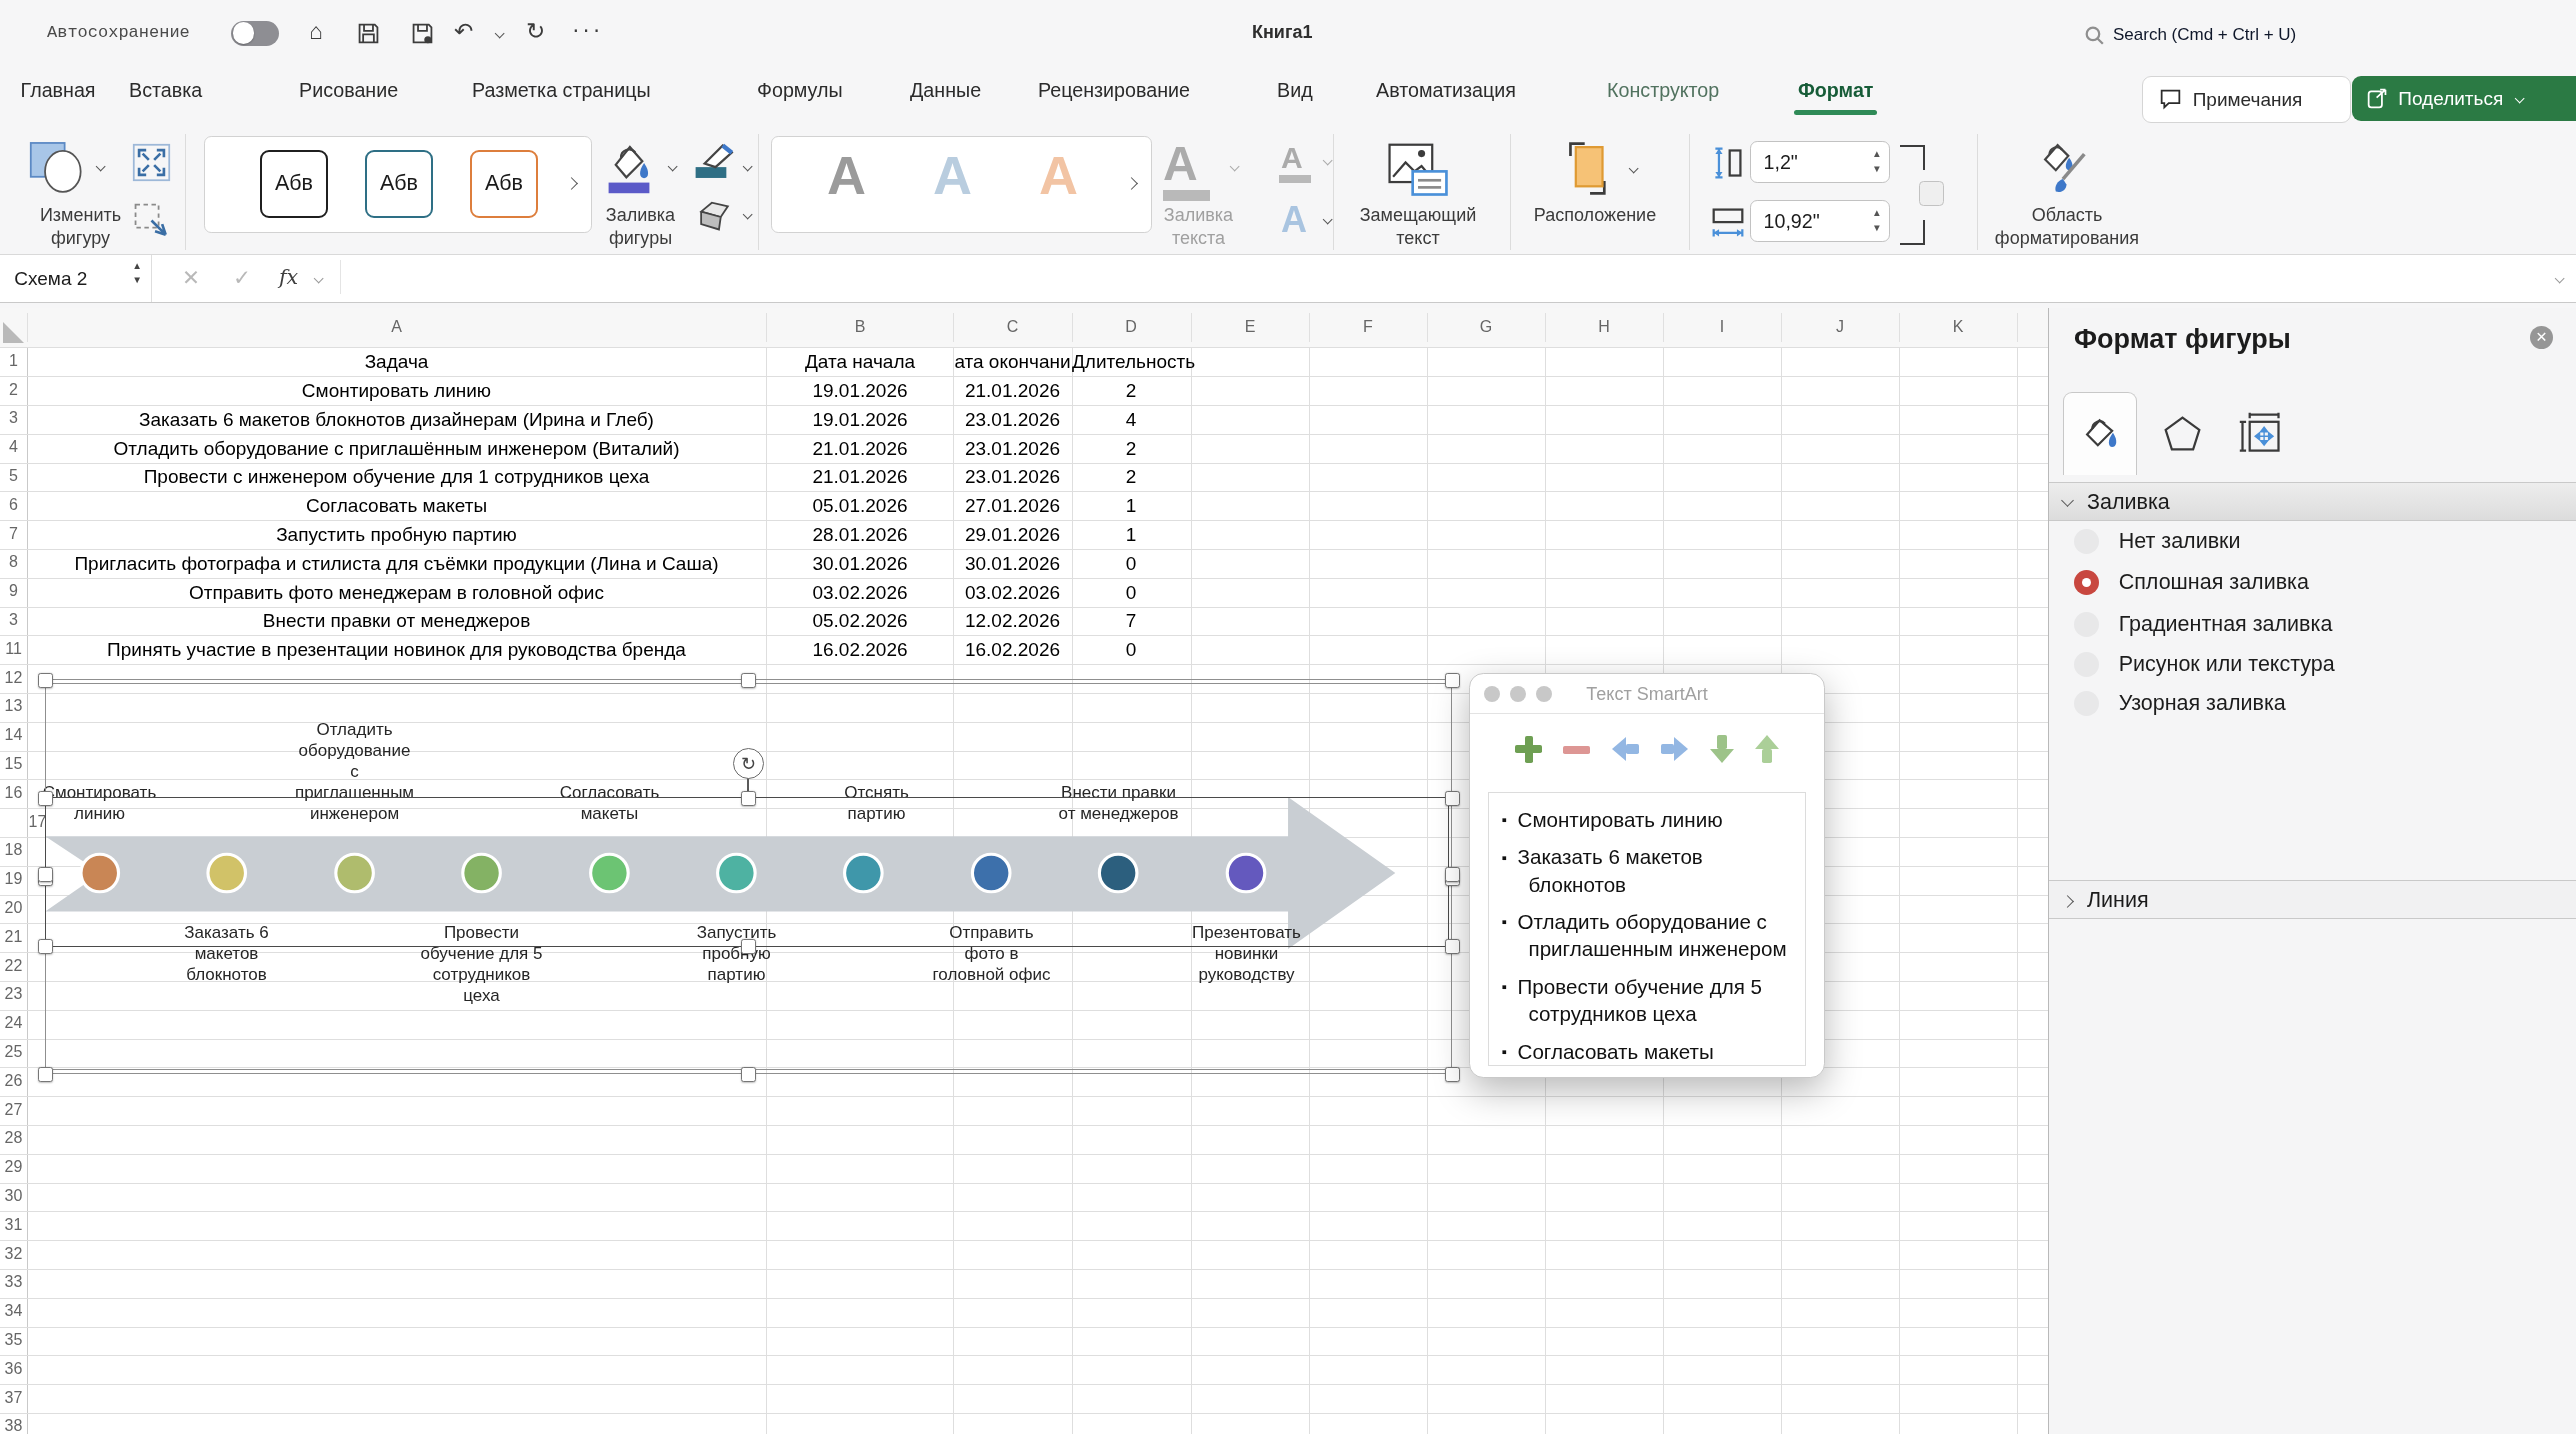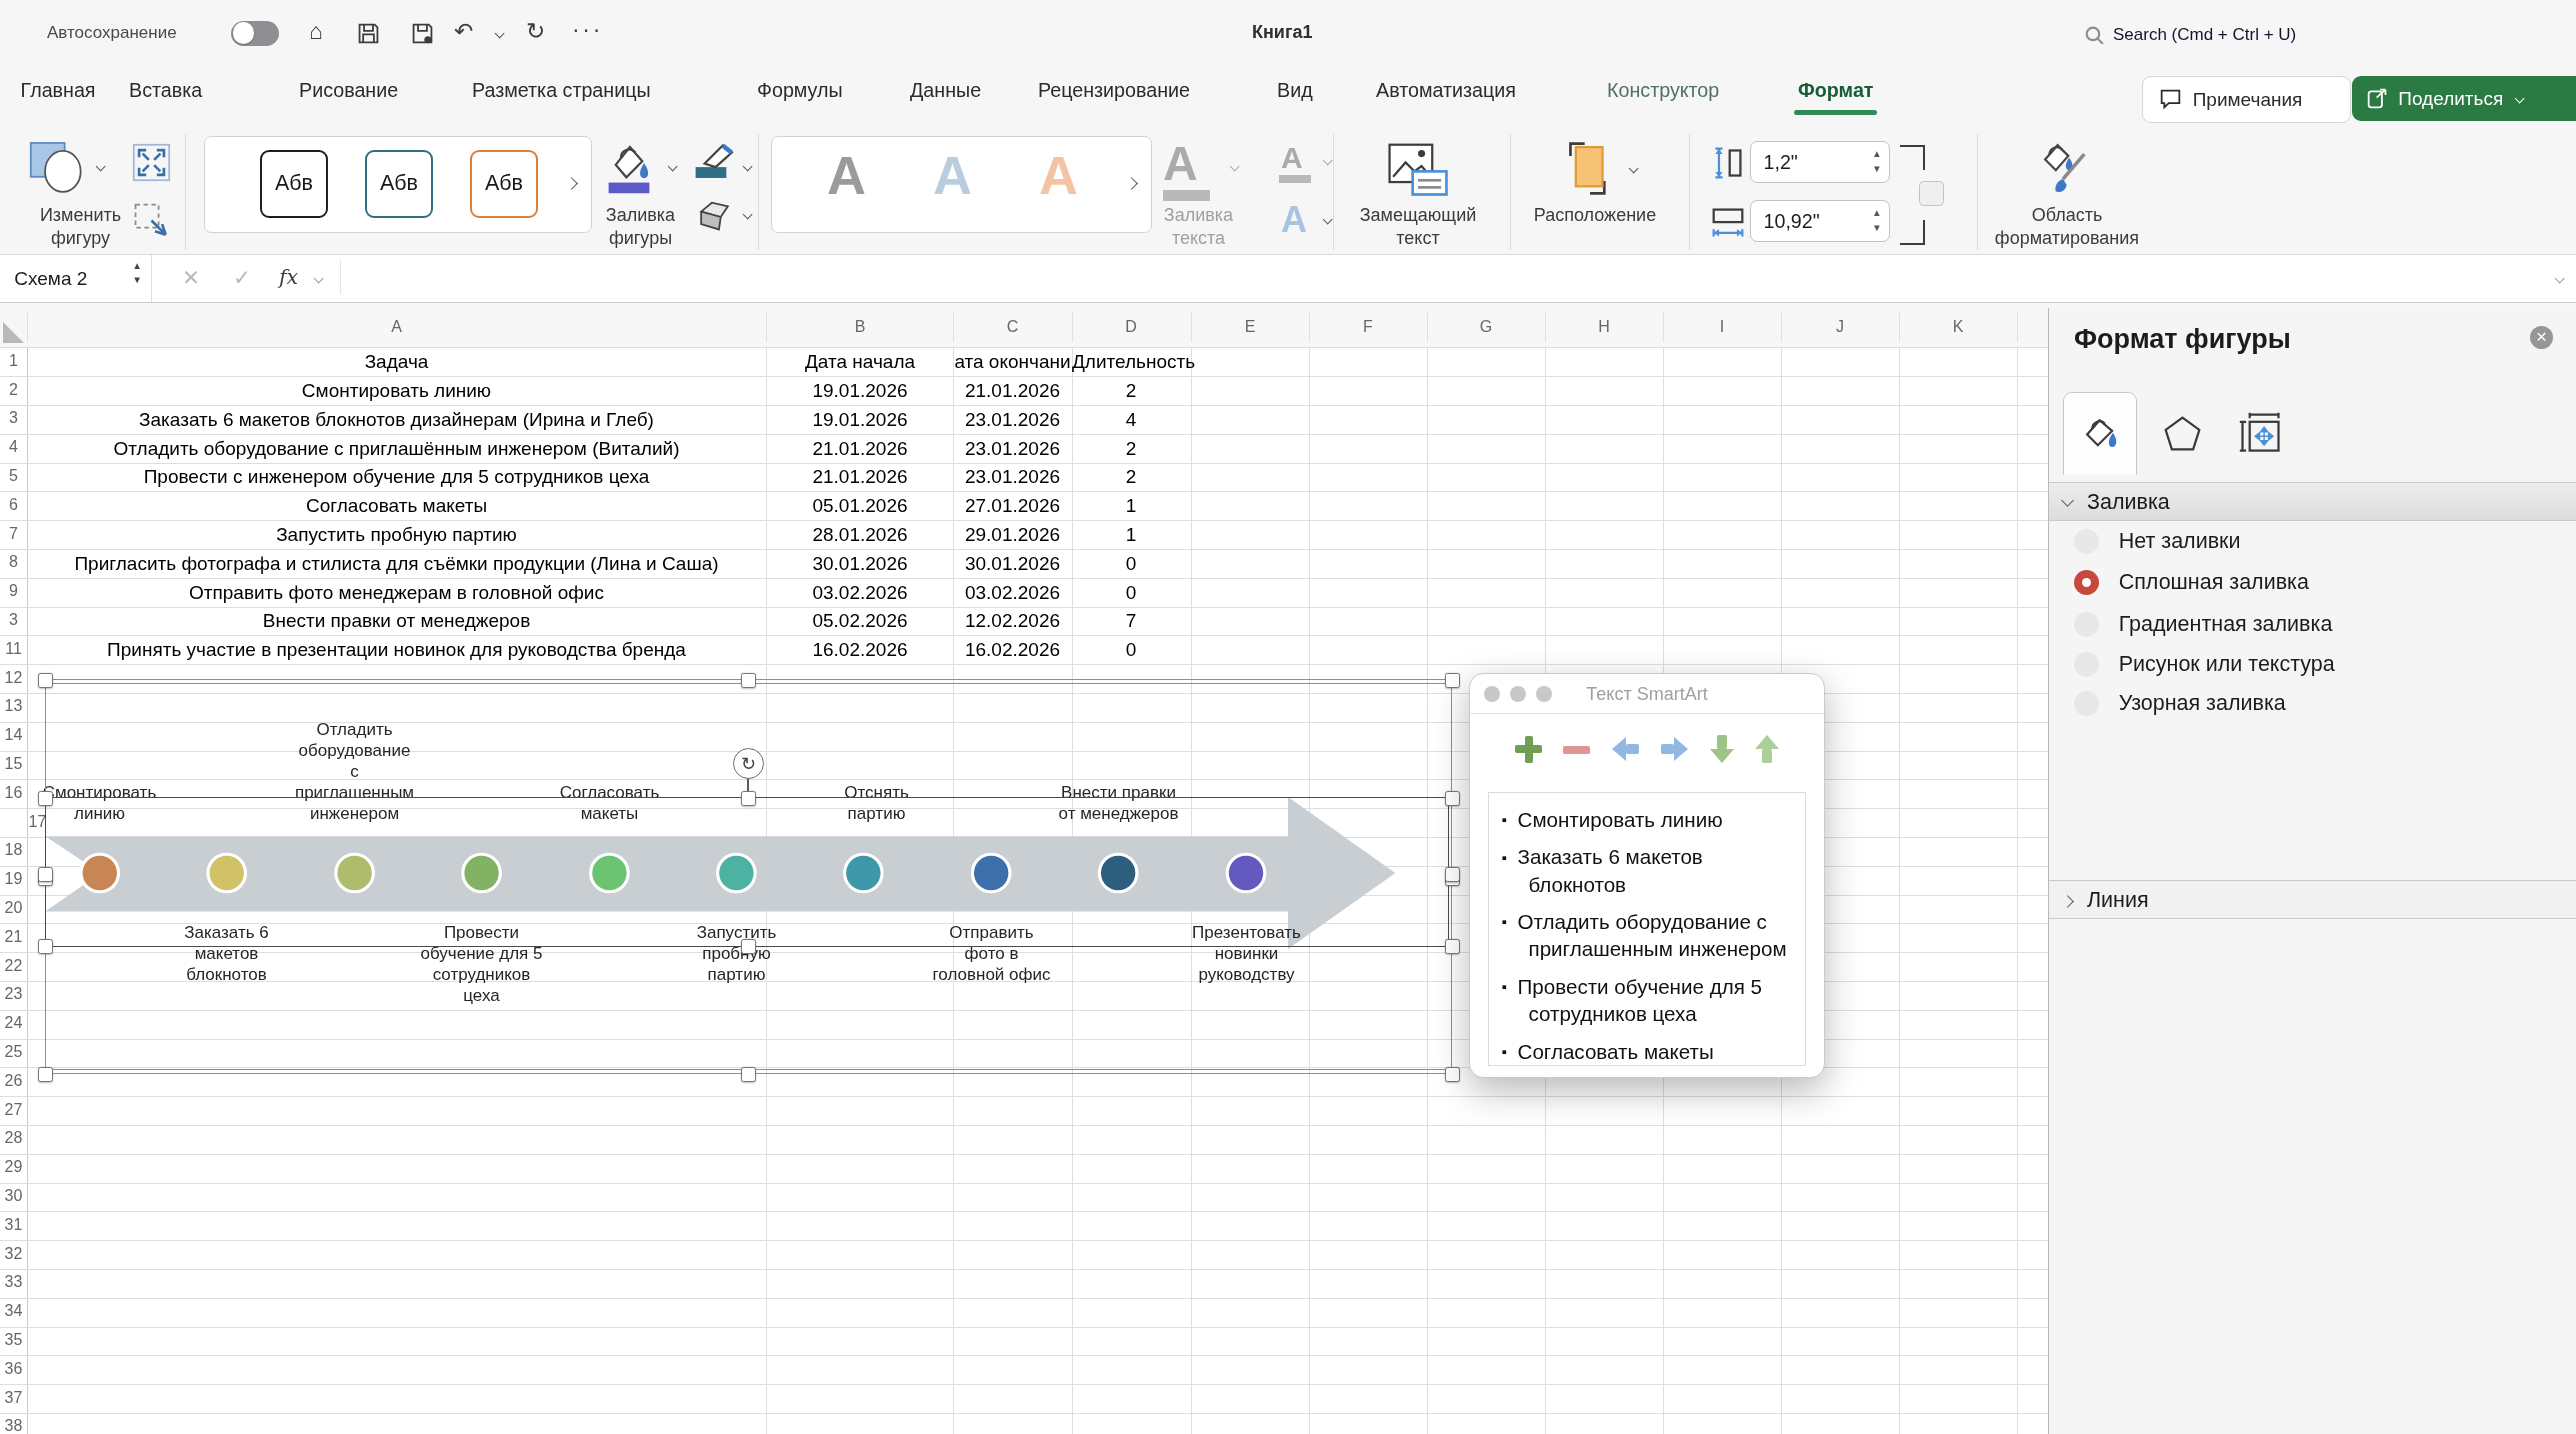--- a/index.html
+++ b/index.html
@@ -1,21 +1,21 @@
 <!DOCTYPE html>
 <html style="font-size:14.3px"><head>
 <meta charset="utf-8">
 <style>
   html,body{margin:0;padding:0;}
   body{width:2576px;height:1435px;position:relative;overflow:hidden;background:#fff;
        font-family:"Liberation Sans",sans-serif;color:#222;}
   .abs{position:absolute;}
   
   #chrome{position:absolute;left:0;top:0;width:2576px;height:308px;background:#f6f6f7;border-bottom:0.9px solid #d4d4d4;}
-  .tb-text{font-size:17px;color:#4a4a4a;}
+  .tb-text{font-size:17px;color:#4a4a4a;font-family:Liberation Mono, monospace;}
   #wb-title{font-size:18px;color:#2e2e2e;font-weight:600;}
   #search-bar{font-size:17px;color:#0f172a;}
   .toggle{width:48px;height:25px;border-radius:12.5px;background:#8e8e93;position:absolute;}
   .toggle .knob{position:absolute;left:1.8px;top:1.8px;width:21.5px;height:21.5px;border-radius:50%;background:#fff;box-shadow:0 0.9px 1.8px rgba(0,0,0,.3);}
   .tb-icon{font-size:23px;color:#3c3c3c;}
   .tab{position:absolute;top:79px;font-size:19.7px;color:#2b2b2b;}
   .tab.ctx{color:#51725f;}
   .tab.active{color:#175c38;font-weight:700;}
   .tab.active::after{content:"";position:absolute;left:-3.6px;right:-3.6px;bottom:-12.5px;height:4.5px;border-radius:2.7px;background:#2f8a57;}
   .chev{display:inline-block;width:8px;height:8px;border-right:1.8px solid #555;border-bottom:1.8px solid #555;transform:rotate(45deg);vertical-align:middle;}
@@ -430,21 +430,21 @@
       <div class="cell" style="left: 953px; width: 119px; top: 69px;">21.01.2026</div>
       <div class="cell" style="left: 1072px; width: 118px; top: 69px;">2</div>
       <div class="cell" style="left: 27px; width: 739px; top: 98px;">Заказать 6 макетов блокнотов дизайнерам (Ирина и Глеб)</div>
       <div class="cell" style="left: 766px; width: 188px; top: 98px;">19.01.2026</div>
       <div class="cell" style="left: 953px; width: 119px; top: 98px;">23.01.2026</div>
       <div class="cell" style="left: 1072px; width: 118px; top: 98px;">4</div>
       <div class="cell" style="left: 27px; width: 739px; top: 127px;">Отладить оборудование с приглашённым инженером (Виталий)</div>
       <div class="cell" style="left: 766px; width: 188px; top: 127px;">21.01.2026</div>
       <div class="cell" style="left: 953px; width: 119px; top: 127px;">23.01.2026</div>
       <div class="cell" style="left: 1072px; width: 118px; top: 127px;">2</div>
-      <div class="cell" style="left: 27px; width: 739px; top: 155px;">Провести с инженером обучение для 5 сотрудников цеха</div>
+      <div class="cell" style="left: 27px; width: 739px; top: 155px;">Провести с инженером обучение для 1 сотрудников цеха</div>
       <div class="cell" style="left: 766px; width: 188px; top: 155px;">21.01.2026</div>
       <div class="cell" style="left: 953px; width: 119px; top: 155px;">23.01.2026</div>
       <div class="cell" style="left: 1072px; width: 118px; top: 155px;">2</div>
       <div class="cell" style="left: 27px; width: 739px; top: 184px;">Согласовать макеты</div>
       <div class="cell" style="left: 766px; width: 188px; top: 184px;">05.01.2026</div>
       <div class="cell" style="left: 953px; width: 119px; top: 184px;">27.01.2026</div>
       <div class="cell" style="left: 1072px; width: 118px; top: 184px;">1</div>
       <div class="cell" style="left: 27px; width: 739px; top: 213px;">Запустить пробную партию</div>
       <div class="cell" style="left: 766px; width: 188px; top: 213px;">28.01.2026</div>
       <div class="cell" style="left: 953px; width: 119px; top: 213px;">29.01.2026</div>

